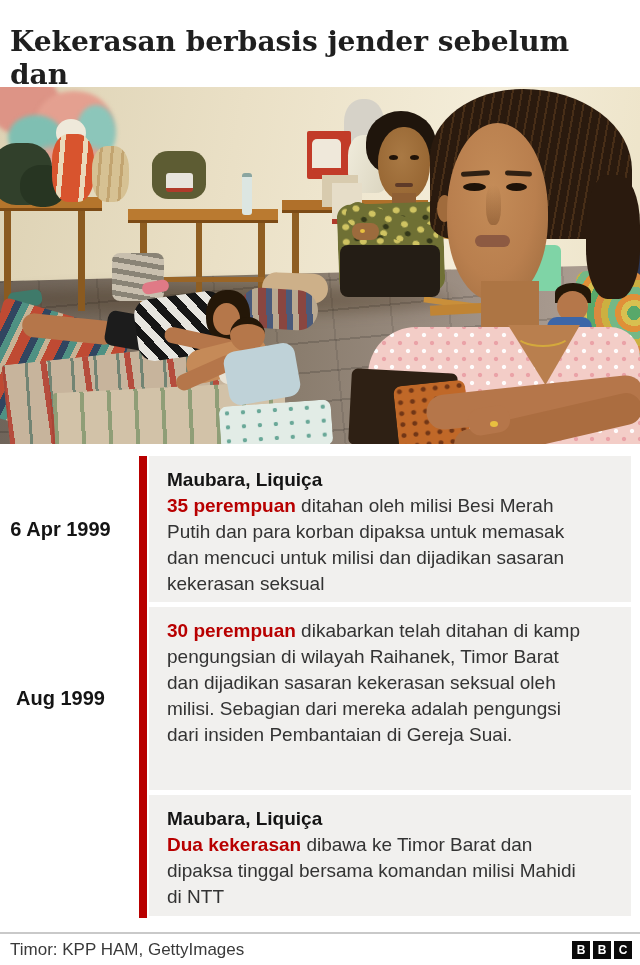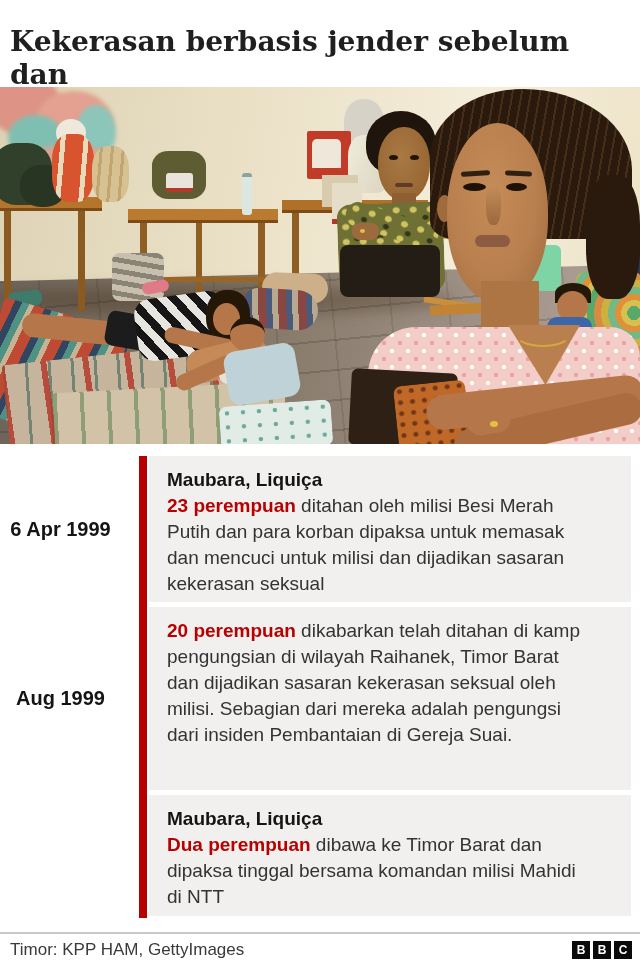--- a/index.html
+++ b/index.html
@@ -179,42 +179,42 @@
   <div class="p" style="left:468px;top:320px;width:42px;height:27px;background:#b5764a;border-radius:12px;transform:rotate(-10deg);"></div>
   <div class="p" style="left:490px;top:334px;width:8px;height:6px;background:#e8c040;border-radius:50%;"></div>
 </div>
 
 <div class="tl-bar"></div>
 
 <section class="entry e1">
   <div class="date">6 Apr 1999</div>
   <div class="panel">
     <h2>Maubara, Liquiça</h2>
-    <p><span class="hl">23 perempuan</span><span> ditahan oleh milisi Besi Merah
+    <p><span class="hl">35 perempuan</span><span> ditahan oleh milisi Besi Merah
 Putih dan para korban dipaksa untuk memasak
 dan mencuci untuk milisi dan dijadikan sasaran
 kekerasan seksual</span></p>
   </div>
 </section>
 
 <section class="entry e2">
   <div class="date">Aug 1999</div>
   <div class="panel">
-    <p><span class="hl">20 perempuan</span><span> dikabarkan telah ditahan di kamp
+    <p><span class="hl">30 perempuan</span><span> dikabarkan telah ditahan di kamp
 pengungsian di wilayah Raihanek, Timor Barat
 dan dijadikan sasaran kekerasan seksual oleh
 milisi. Sebagian dari mereka adalah pengungsi
 dari insiden Pembantaian di Gereja Suai.</span></p>
   </div>
 </section>
 
 <section class="entry e3">
   <div class="panel">
     <h2>Maubara, Liquiça</h2>
-    <p><span class="hl">Dua perempuan</span><span> dibawa ke Timor Barat dan
+    <p><span class="hl">Dua kekerasan</span><span> dibawa ke Timor Barat dan
 dipaksa tinggal bersama komandan milisi Mahidi
 di NTT</span></p>
   </div>
 </section>
 
 <div class="rule"></div>
 <div class="source">Timor: KPP HAM, GettyImages</div>
 <div class="bbc">
   <span class="blk">B</span>
   <span class="blk">B</span>

